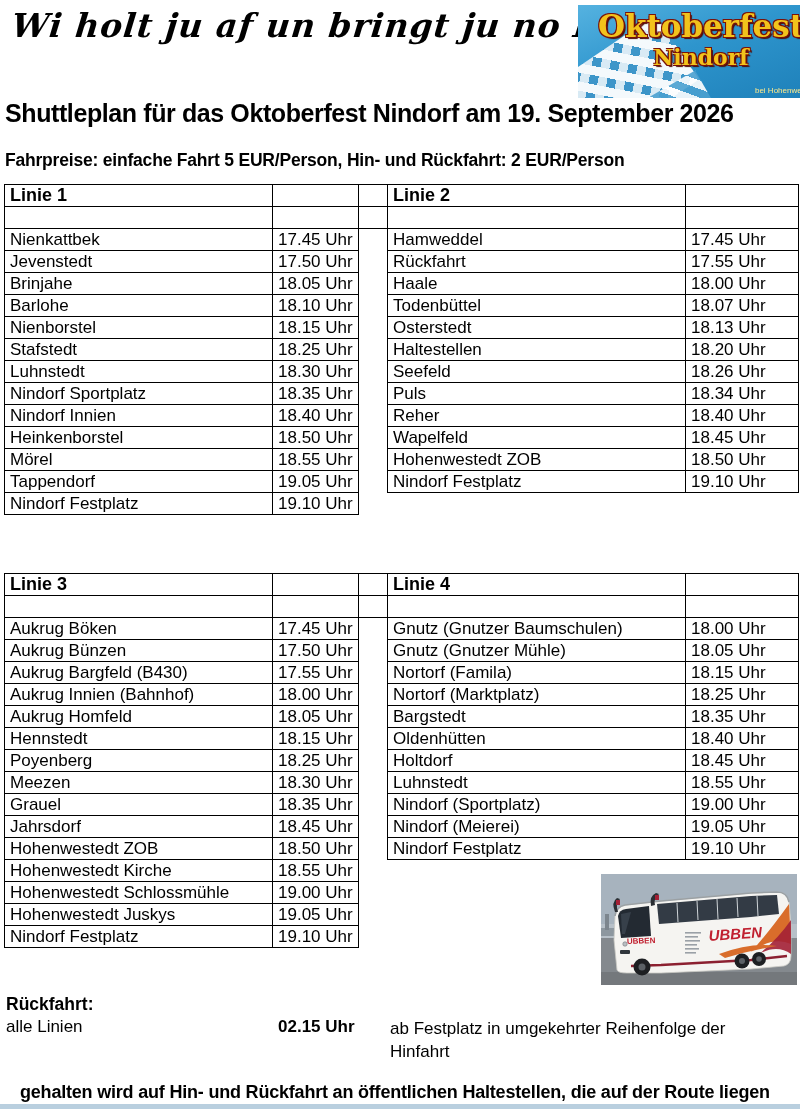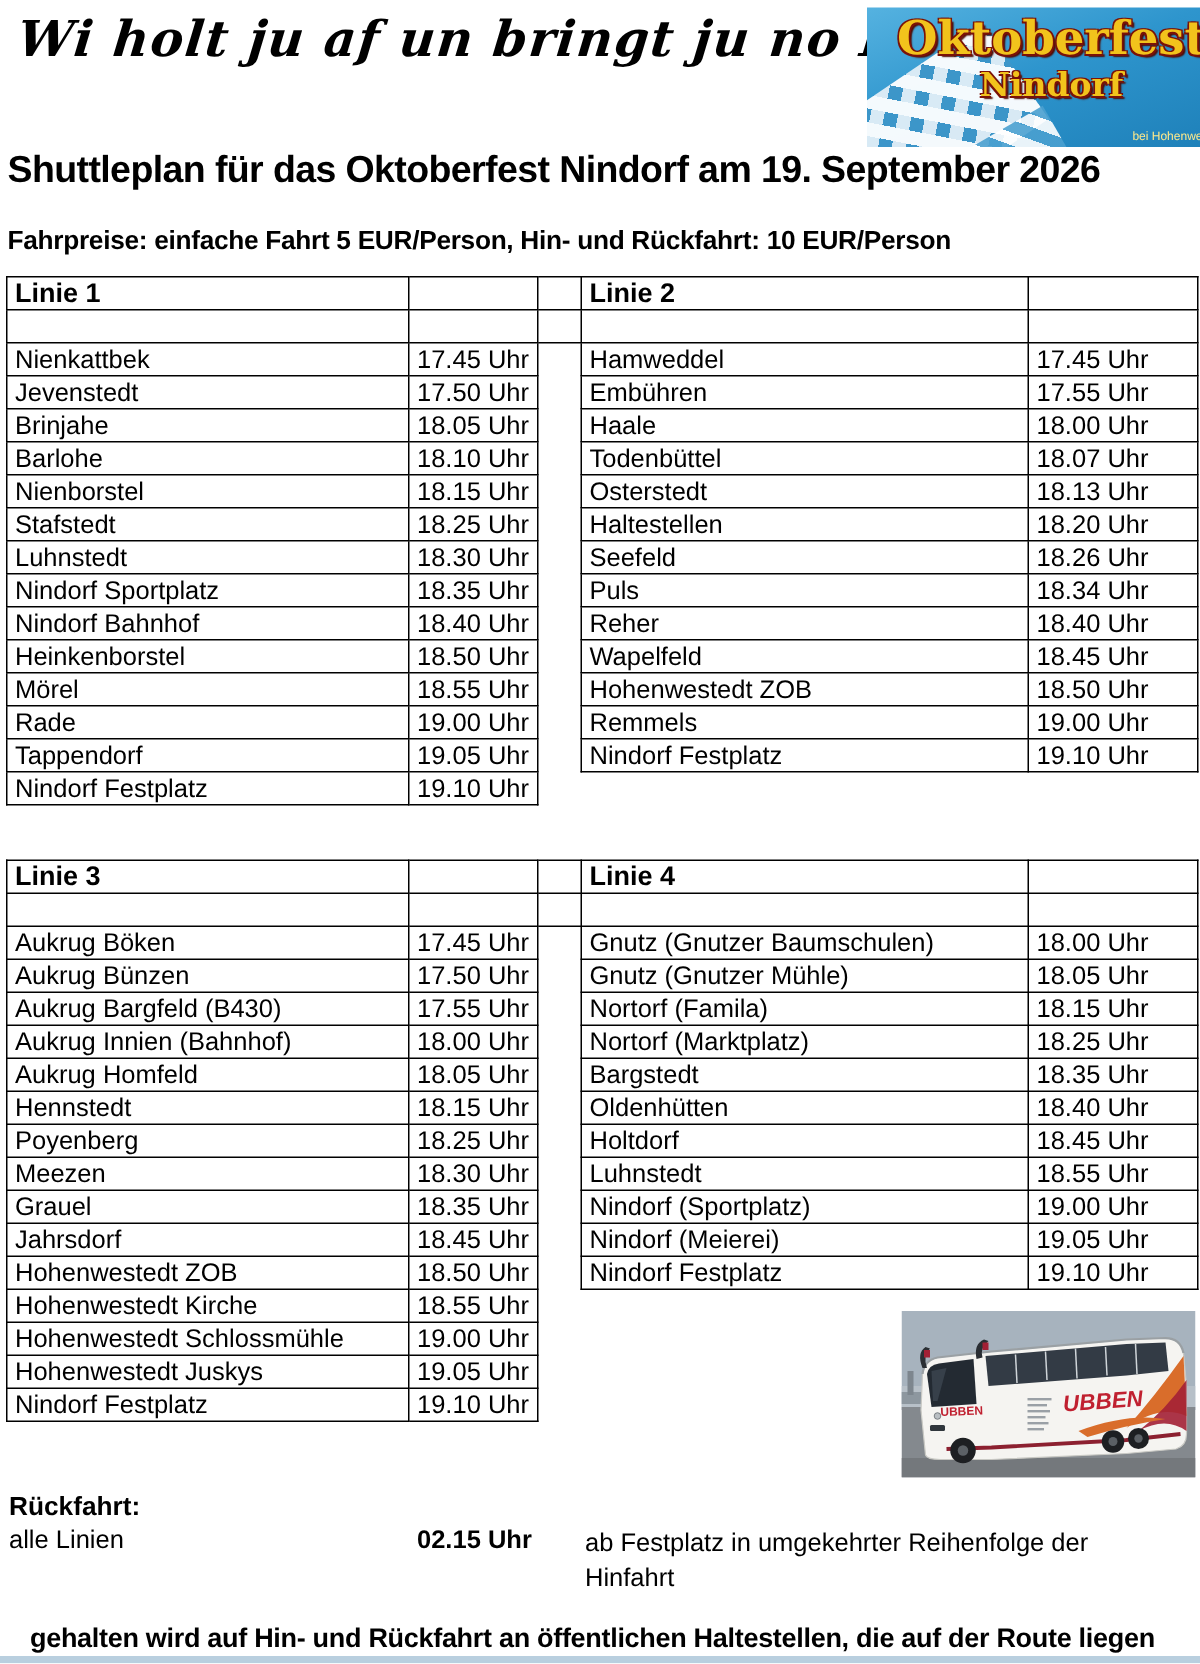--- a/index.html
+++ b/index.html
@@ -73,21 +73,21 @@
     <div class="logo-flag"></div>
     <div class="logo-flag2"></div>
     <div class="logo-text">
       <div class="logo-line1">Oktoberfest</div>
       <div class="logo-line2">Nindorf</div>
     </div>
     <div class="logo-sub">bei Hohenwestedt</div>
   </div>
 
   <div class="title">Shuttleplan für das Oktoberfest Nindorf am 19. September 2026</div>
-  <div class="fares">Fahrpreise: einfache Fahrt 5 EUR/Person, Hin- und Rückfahrt: 10 EUR/Person</div>
+  <div class="fares">Fahrpreise: einfache Fahrt 5 EUR/Person, Hin- und Rückfahrt: 2 EUR/Person</div>
 
   <table class="tt" id="table-pair-1">
     <colgroup>
       <col class="c-name1">
         <col class="c-time1">
         <col class="c-gap">
         <col class="c-name2">
         <col class="c-time2">
     </colgroup>
     <tbody>
@@ -109,21 +109,21 @@
           <td>Nienkattbek</td>
           <td>17.45 Uhr</td>
           <td class="gp"></td>
           <td>Hamweddel</td>
           <td>17.45 Uhr</td>
         </tr>
         <tr>
           <td>Jevenstedt</td>
           <td>17.50 Uhr</td>
           <td class="gp"></td>
-          <td>Embühren</td>
+          <td>Rückfahrt</td>
           <td>17.55 Uhr</td>
         </tr>
         <tr>
           <td>Brinjahe</td>
           <td>18.05 Uhr</td>
           <td class="gp"></td>
           <td>Haale</td>
           <td>18.00 Uhr</td>
         </tr>
         <tr>
@@ -155,46 +155,39 @@
           <td>18.26 Uhr</td>
         </tr>
         <tr>
           <td>Nindorf Sportplatz</td>
           <td>18.35 Uhr</td>
           <td class="gp"></td>
           <td>Puls</td>
           <td>18.34 Uhr</td>
         </tr>
         <tr>
-          <td>Nindorf Bahnhof</td>
+          <td>Nindorf Innien</td>
           <td>18.40 Uhr</td>
           <td class="gp"></td>
           <td>Reher</td>
           <td>18.40 Uhr</td>
         </tr>
         <tr>
           <td>Heinkenborstel</td>
           <td>18.50 Uhr</td>
           <td class="gp"></td>
           <td>Wapelfeld</td>
           <td>18.45 Uhr</td>
         </tr>
         <tr>
           <td>Mörel</td>
           <td>18.55 Uhr</td>
           <td class="gp"></td>
           <td>Hohenwestedt ZOB</td>
           <td>18.50 Uhr</td>
-        </tr>
-        <tr>
-          <td>Rade</td>
-          <td>19.00 Uhr</td>
-          <td class="gp"></td>
-          <td>Remmels</td>
-          <td>19.00 Uhr</td>
         </tr>
         <tr>
           <td>Tappendorf</td>
           <td>19.05 Uhr</td>
           <td class="gp"></td>
           <td>Nindorf Festplatz</td>
           <td>19.10 Uhr</td>
         </tr>
         <tr>
           <td>Nindorf Festplatz</td>

